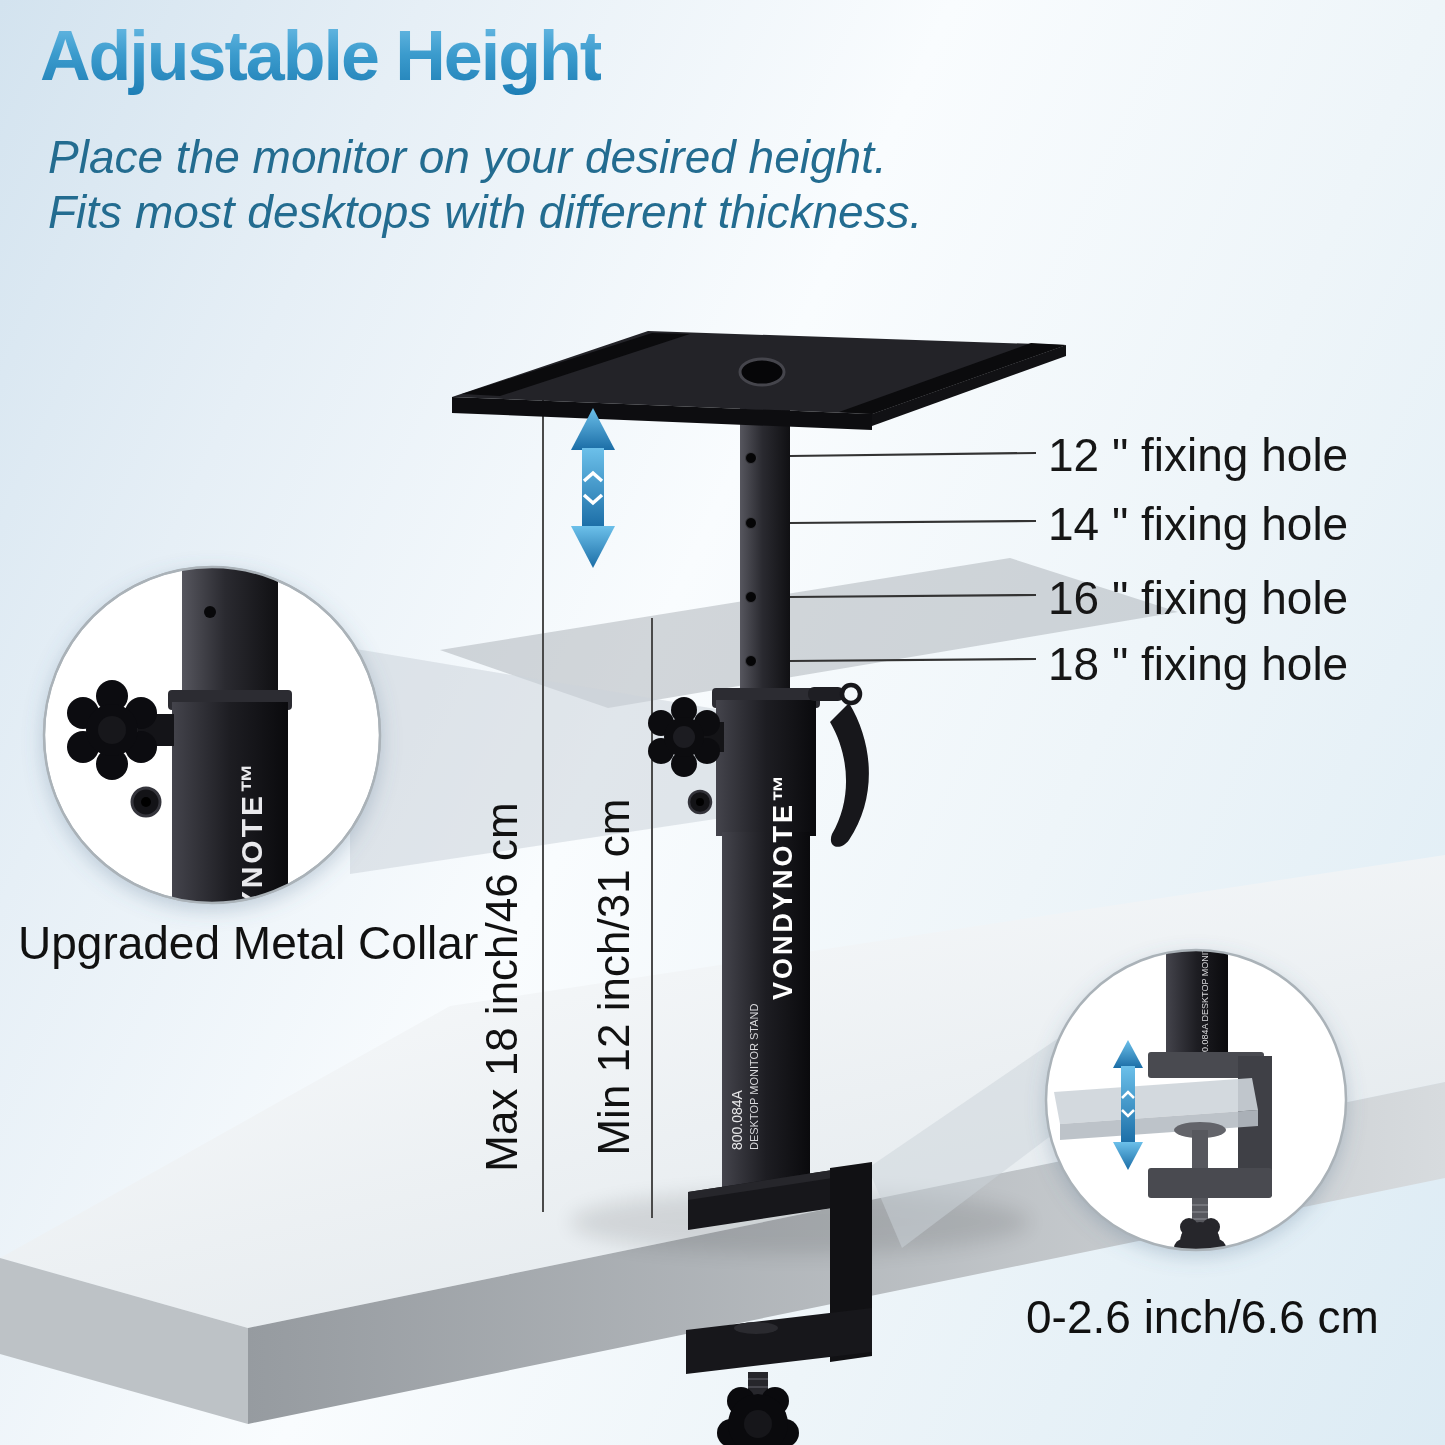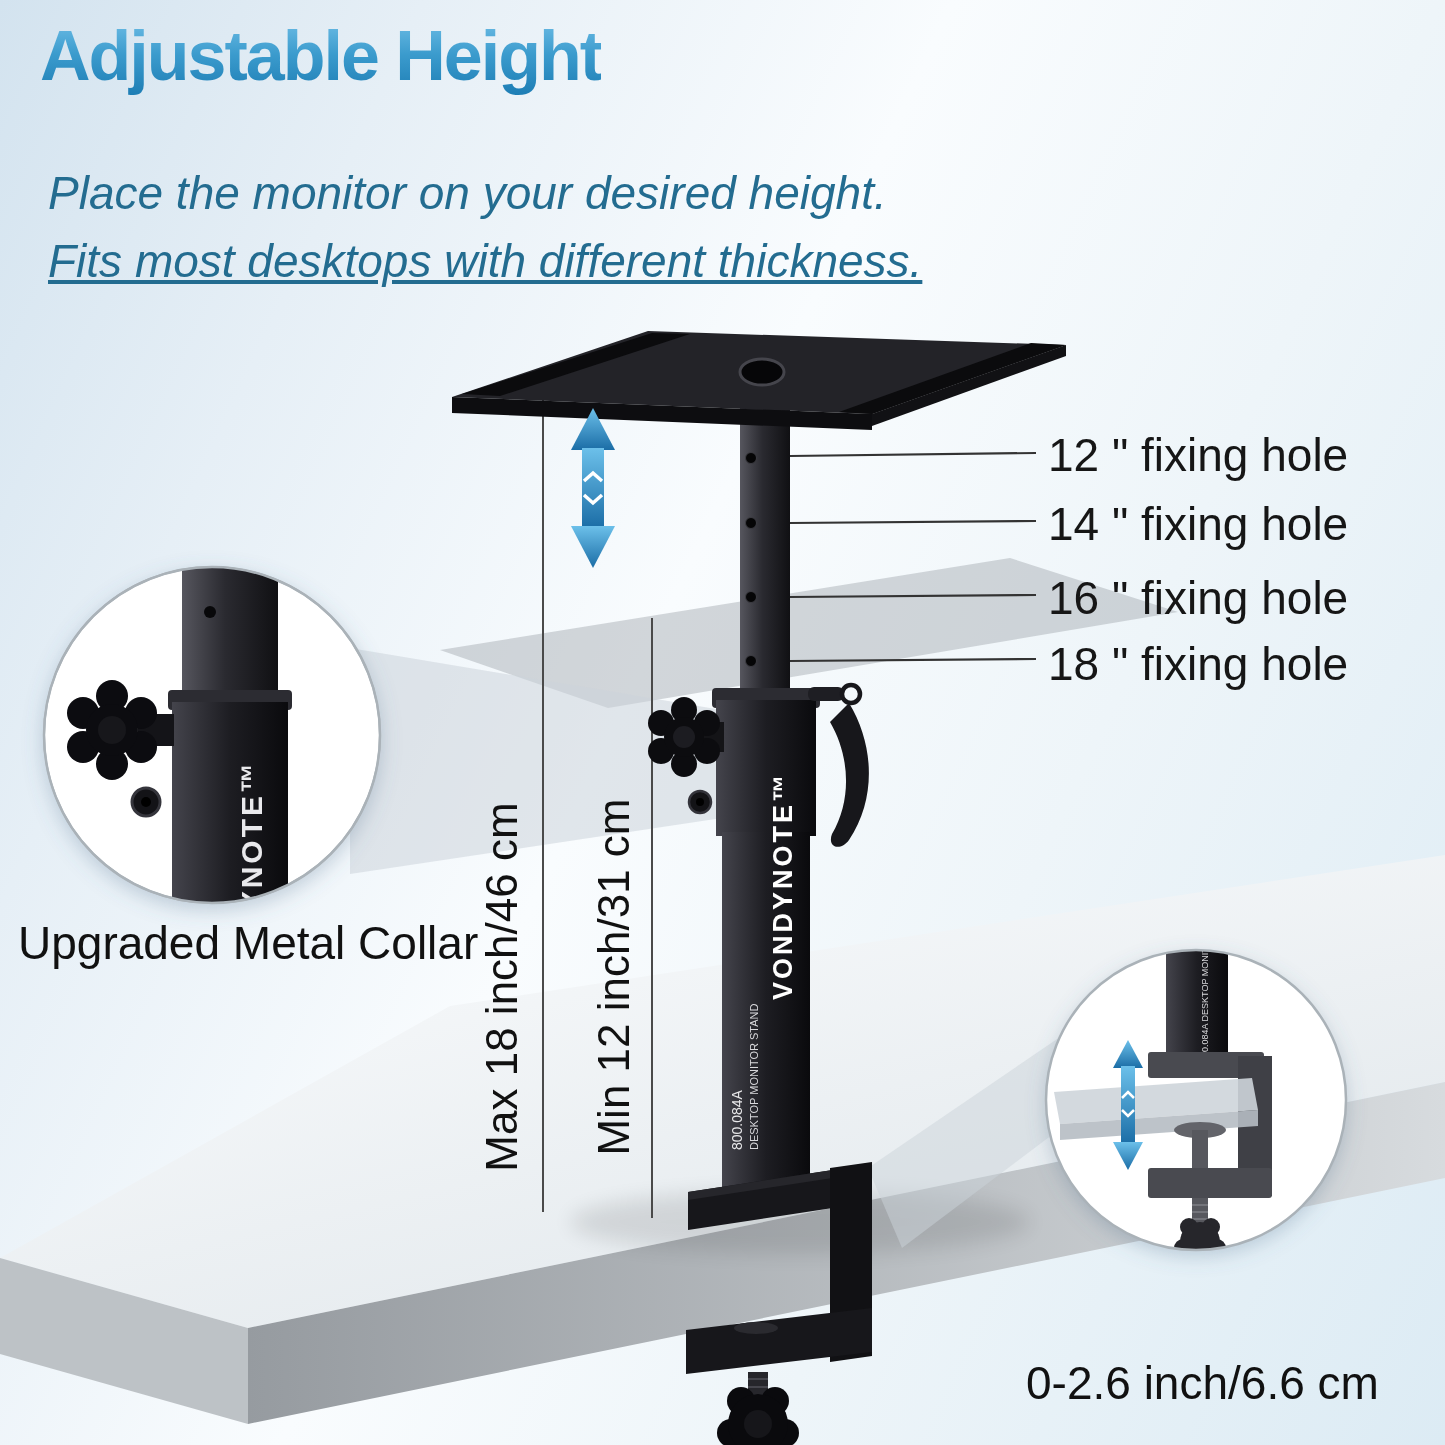--- a/index.html
+++ b/index.html
@@ -13,31 +13,31 @@
   .title{
     left:40px;top:16px;font-size:70px;font-weight:bold;letter-spacing:-2px;color:#2e93c8;white-space:nowrap;
   }
   @supports (-webkit-background-clip: text){
     .title{
       background:linear-gradient(180deg,#72c0e8 0%,#3b9bcd 48%,#1d7db4 100%);
       -webkit-background-clip:text;background-clip:text;
       -webkit-text-fill-color:transparent;color:transparent;
     }
   }
-  .sub{font-size:46px;font-style:italic;color:#236c90;white-space:nowrap;left:48px;margin-top:36px;}
+  .sub{font-size:46px;font-style:italic;color:#236c90;white-space:nowrap;left:48px;}
   .sub1{top:130px;}
-  .sub2{top:198px;text-decoration:underline;}
+  .sub2{top:185px;}
   .callout{font-size:46px;color:#161616;left:1048px;white-space:nowrap;}
   .biglabel{font-size:46px;color:#111;white-space:nowrap;}
   .rot{transform:rotate(-90deg);transform-origin:center center;font-size:44px;color:#111;
        text-align:center;white-space:nowrap;font-weight:500;}
   .rot-max{width:460px;left:272px;top:962px;}
   .rot-min{width:430px;left:399px;top:952px;}
   .collar-label{left:18px;top:916px;}
-  .clamp-label{left:1026px;top:1356px;}
+  .clamp-label{left:1026px;top:1290px;}
   svg text{font-family:"Liberation Sans",sans-serif;}
 </style>
 </head>
 <body>
 
 <svg id="scene" viewBox="0 0 1445 1445">
   <defs>
     <linearGradient id="gDeskTop" x1="0" y1="0" x2="0.7" y2="1">
       <stop offset="0" stop-color="#fcfdfe"></stop>
         <stop offset="1" stop-color="#e2e8ec"></stop>

